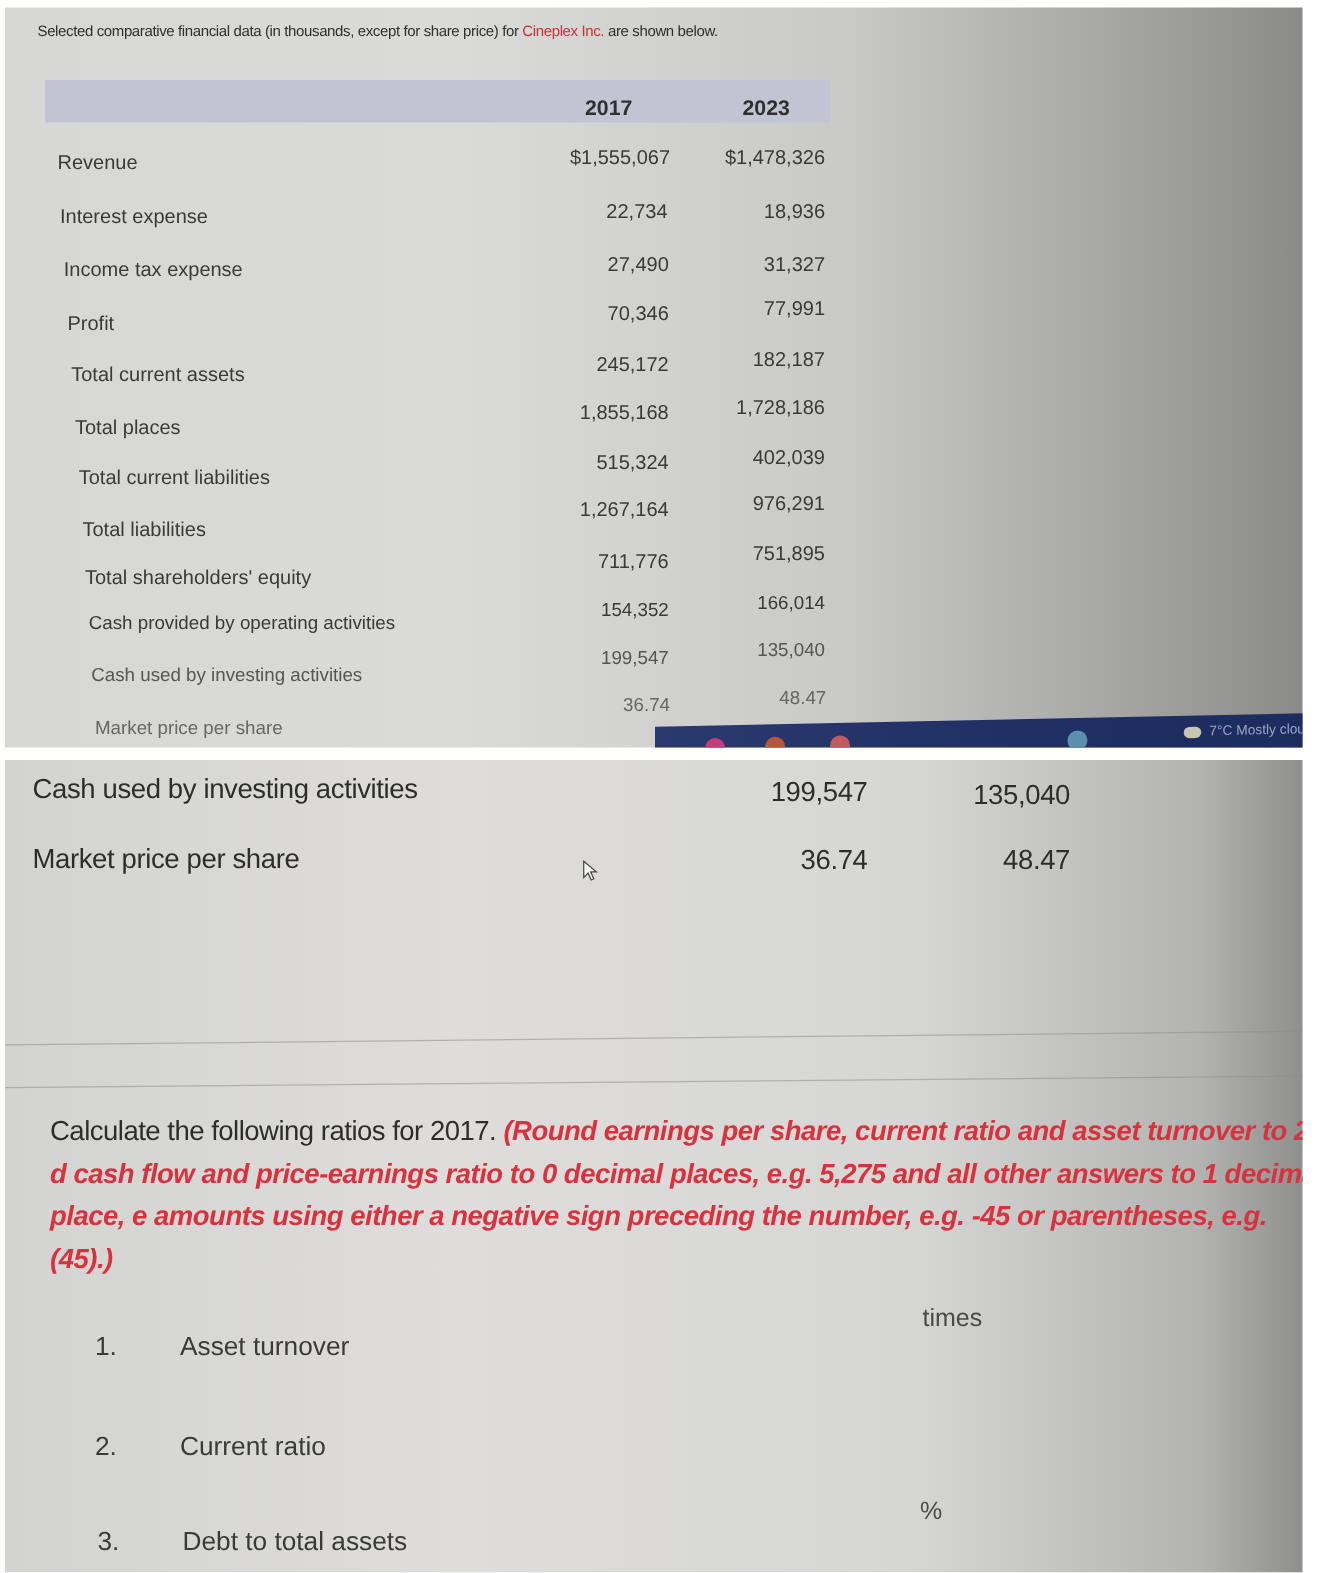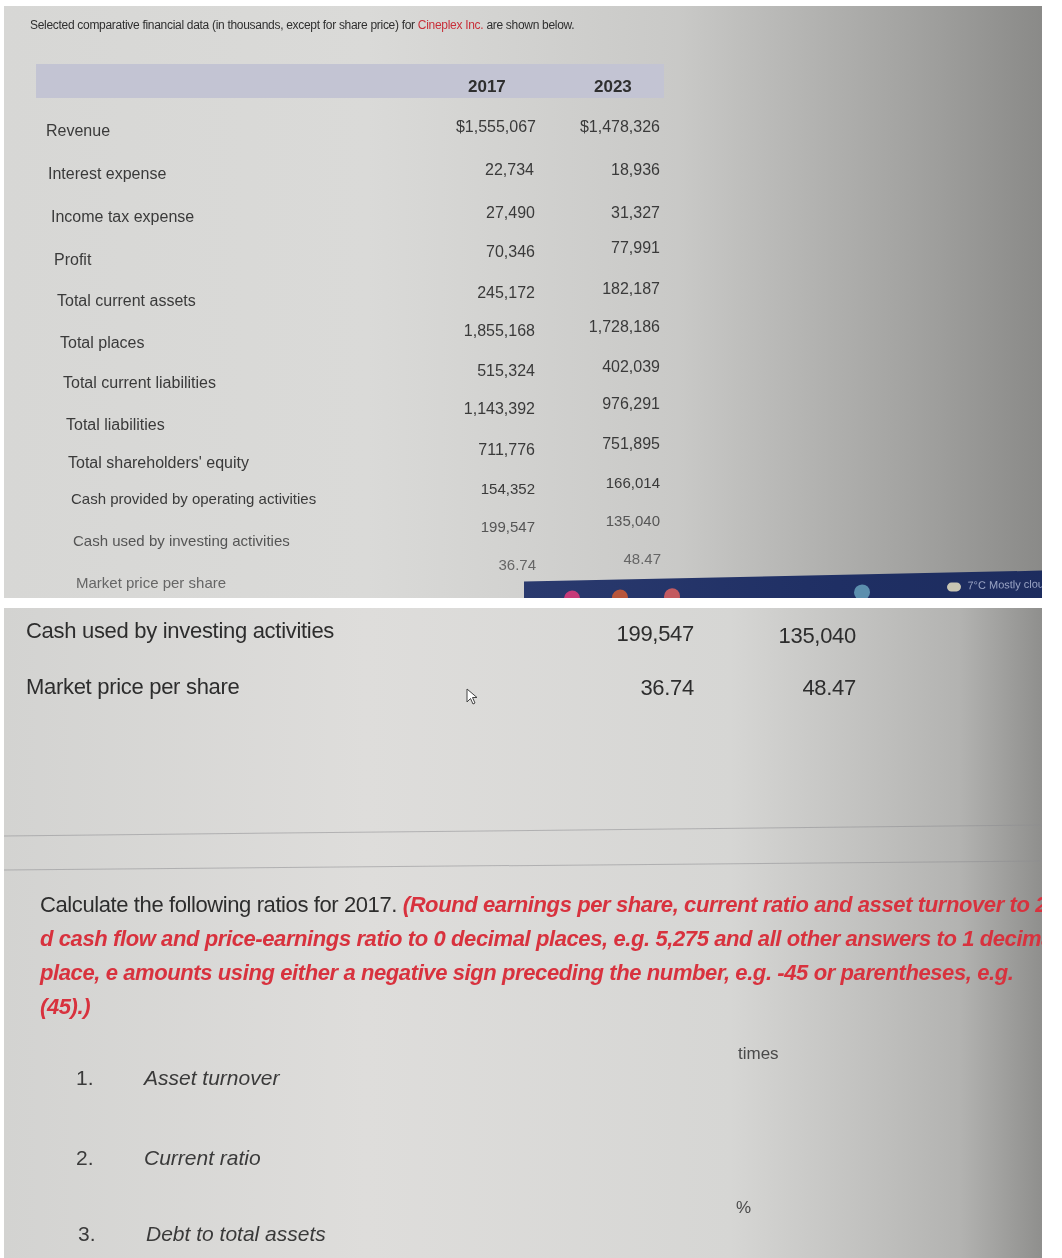--- a/index.html
+++ b/index.html
@@ -58,25 +58,25 @@
   .divider-line { position: absolute; left: 0; height: 1px; background: #8e8e92; opacity: 0.55; }
 
   .question {
     position: absolute; left: 36px; top: 280px; width: 1020px; font-size: 22px; line-height: 34px;
     color: #2d2d2d; letter-spacing: -0.4px;
   }
   .question .red { color: #d8323e; font-weight: bold; font-style: italic; }
 
   .item { position: absolute; font-size: 21px; color: #3a3a3a; white-space: nowrap; }
   .item .num { position: absolute; left: 0; }
-  .item .name { position: absolute; left: 68px; font-style: italic; }
+  .item .name { position: absolute; left: 68px; }
   .answer-input {
     position: absolute; height: 30px; width: 150px; border: none; background: transparent;
   }
-  .unit { position: absolute; font-size: 17px; color: #4a4a4a; }
+  .unit { position: absolute; font-size: 20px; color: #4a4a4a; }
 </style>
 </head>
 <body>
 
 <div class="photo1">
   <div class="intro">
     <span>Selected comparative financial data (in thousands, except for share price) for </span><span class="company">Cineplex Inc.</span><span> are shown below.</span>
   </div>
 
   <div class="table-header">
@@ -114,21 +114,21 @@
     <span class="v1" style="left:355px; top:-12px;">1,855,168</span>
     <span class="v2" style="left:480px; top:-16px;">1,728,186</span>
   </div>
   <div class="row" style="left:59px; top:368px;">
     <span class="lbl">Total current liabilities</span>
     <span class="v1" style="left:352px; top:-12px;">515,324</span>
     <span class="v2" style="left:477px; top:-16px;">402,039</span>
   </div>
   <div class="row" style="left:62px; top:410px;">
     <span class="lbl">Total liabilities</span>
-    <span class="v1" style="left:349px; top:-16px;">1,143,392</span>
+    <span class="v1" style="left:349px; top:-16px;">1,267,164</span>
     <span class="v2" style="left:474px; top:-21px;">976,291</span>
   </div>
   <div class="row" style="left:64px; top:448px;">
     <span class="lbl">Total shareholders' equity</span>
     <span class="v1" style="left:347px; top:-13px;">711,776</span>
     <span class="v2" style="left:472px; top:-19px;">751,895</span>
   </div>
   <div class="row" style="left:67px; top:484px; font-size:15px;">
     <span class="lbl">Cash provided by operating activities</span>
     <span class="v1" style="left:344px; top:-10px;">154,352</span>

